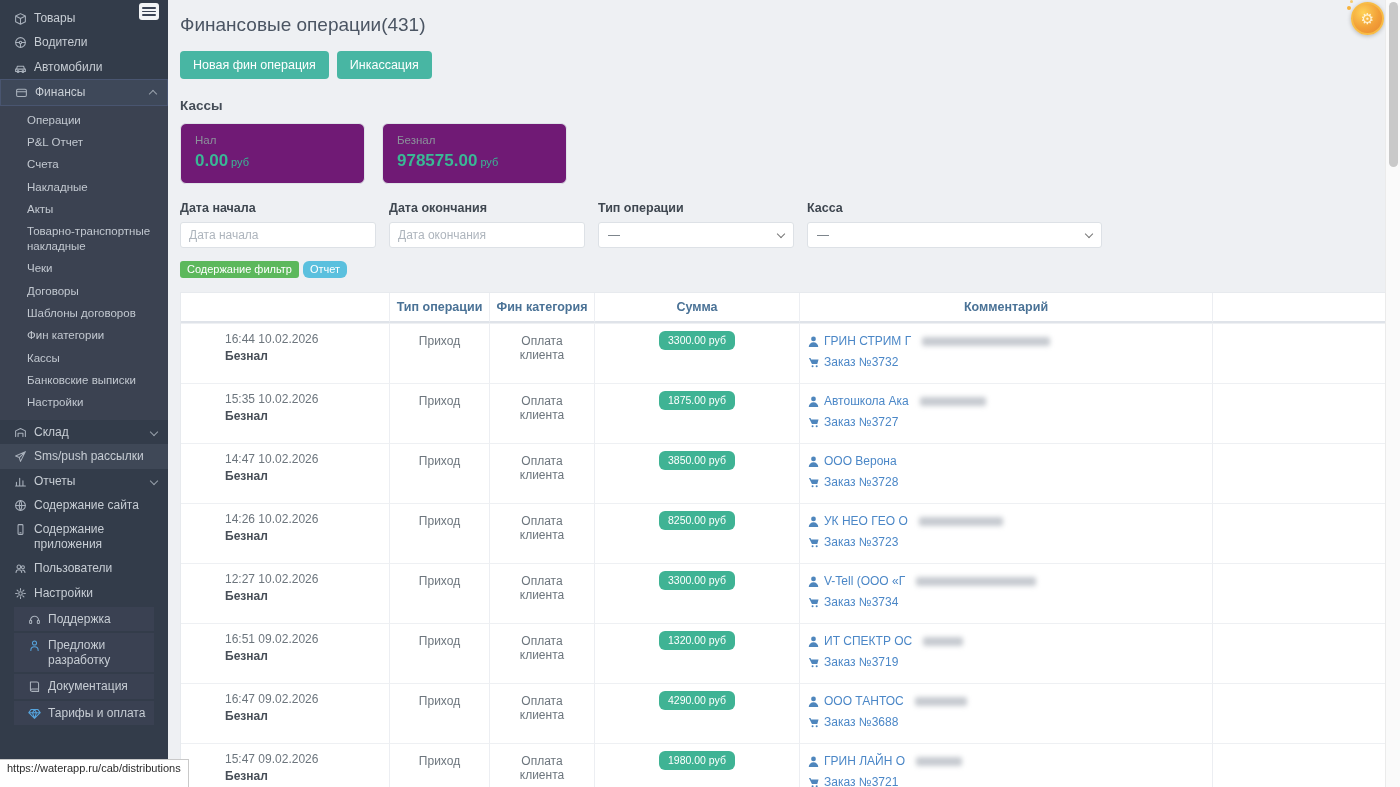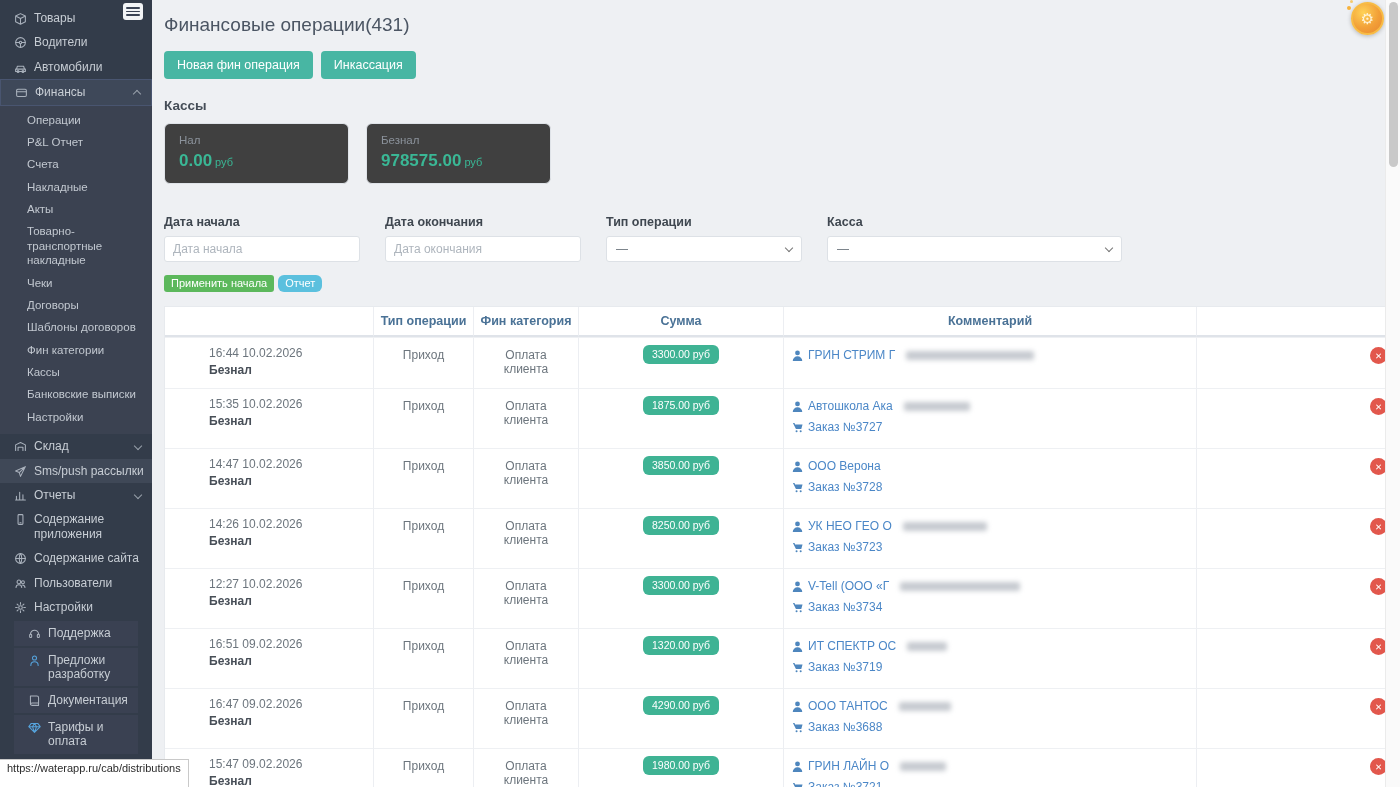--- a/index.html
+++ b/index.html
@@ -1,21 +1,21 @@
 <!DOCTYPE html>
 <html><head>
 <meta charset="utf-8">
 <style>
   * { box-sizing: border-box; margin: 0; padding: 0; }
   html,body { width:1400px; height:787px; overflow:hidden; }
   body { font-family: "Liberation Sans", "DejaVu Sans", sans-serif; background:#eef0f3; }
   .app { display:flex; width:1400px; height:787px; position:relative; }
 
   
-  .sidebar { width:152px; flex-shrink:0; background:#333c4a; color:#c7cdd4; position:relative; font-size:12px; overflow:hidden; padding-top:6px; }
+  .sidebar { width:168px; flex-shrink:0; background:#333c4a; color:#c7cdd4; position:relative; font-size:12px; overflow:hidden; padding-top:6px; }
   .burger { position:absolute; top:3px; right:9px; width:20px; height:17px; background:#f2f4f6; border:none; border-radius:3px; display:flex; flex-direction:column; justify-content:center; gap:2px; padding:0 3px; cursor:pointer; }
   .burger .bar { height:1.6px; background:#3a4354; border-radius:1px; }
   .sb-item { display:flex; align-items:flex-start; gap:7px; padding:5px 8px 5px 13px; line-height:1.2; cursor:pointer; }
   .sb-ico { width:14px; flex-shrink:0; display:inline-flex; justify-content:center; margin-top:1px; }
   .sb-ico svg { stroke:#a9b1bc; fill:none; stroke-width:1.3; stroke-linecap:round; stroke-linejoin:round; }
   .sb-ico.blue svg { stroke:#56a3dc; }
   .chev { width:6px; height:6px; border-right:1.5px solid #98a0ab; border-bottom:1.5px solid #98a0ab; transform:rotate(45deg); margin-left:auto; margin-top:4px; margin-right:3px; flex-shrink:0; }
   .chev.up { transform:rotate(225deg); margin-top:6px; }
   .sb-item.active { background:#3e4859; border:1px solid #495570; }
   .submenu { background:#3b4251; padding:3px 0 6px; font-size:11.5px; color:#c2c8d0; }
@@ -24,26 +24,26 @@
   .sb-card { background:#3a4152; margin:2px 14px; }
   .sb-label { flex:1; }
 
   
   .main { flex:1; position:relative; padding:8px 27px 0 12px; overflow:hidden; }
   .page-title { font-size:19px; font-weight:500; color:#4b5563; margin:6px 0 15px; }
   .top-btns { display:flex; gap:8px; }
   .btn-teal { background:#48b6a3; color:#fff; border:none; border-radius:4px; padding:7px 13px; font-size:12.5px; cursor:pointer; }
   .section-title { font-size:13.5px; font-weight:700; color:#454d57; margin:19px 0 10px; }
   .cards-row { display:flex; gap:17px; }
-  .cash-card { background:#404040; border:1px solid #dfe3e8; border-radius:6px; padding:10px 14px 12px; min-width:185px; }
+  .cash-card { background:#701a75; border:1px solid #dfe3e8; border-radius:6px; padding:10px 14px 12px; min-width:185px; }
   .cash-label { font-size:11.5px; color:#8b929b; margin-bottom:5px; }
   .cash-amount { font-size:17px; font-weight:700; color:#3ab795; }
   .cash-cur { font-size:11px; font-weight:400; color:#3ab795; margin-left:3px; }
 
-  .filters { display:flex; gap:25px; margin-top:31px; }
+  .filters { display:flex; gap:13px; margin-top:17px; }
   .f-col { display:flex; flex-direction:column; }
   .f-col.w1 { width:196px; } .f-col.w2 { width:295px; }
   .f-label { font-size:12.5px; font-weight:700; color:#3f4750; margin-bottom:7px; }
   .f-input { height:26px; border:1px solid #dde1e6; border-radius:3px; padding:0 8px; font-size:12px; color:#495057; background:#fff; width:100%; }
   .f-input::placeholder { color:#aeb5bd; }
   .f-select { height:26px; border:1px solid #dde1e6; border-radius:3px; padding:0 9px; font-size:12px; color:#6c757d; background:#fff; display:flex; align-items:center; justify-content:space-between; cursor:pointer; }
   .f-select .chev2 { width:6px; height:6px; border-right:1.4px solid #777; border-bottom:1.4px solid #777; transform:rotate(45deg); margin-top:-3px; }
   .apply-row { display:flex; gap:4px; margin-top:13px; }
   .btn-apply { background:#5cb85c; color:#fff; border:none; border-radius:3px; font-size:11px; padding:2px 7px 3px; cursor:pointer; }
   .btn-report { background:#5bc0de; color:#fff; border:none; border-radius:6px; font-size:11px; padding:2px 7px 3px; cursor:pointer;text-align:center; }
@@ -165,34 +165,34 @@
           <svg width="13" height="13" viewBox="0 0 16 16">
             <path d="M3 13V9 M7 13V4 M11 13V7 M2 13.5h12"></path>
           </svg>
         </span>
       <span class="sb-label">Отчеты</span>
       <span class="chev"></span>
     </div>
     <div class="sb-item">
       <span class="sb-ico">
           <svg width="13" height="13" viewBox="0 0 16 16">
+            <circle cx="8" cy="8" r="6"></circle>
+            <path d="M2 8h12 M8 2c2 2 2 10 0 12-2-2-2-10 0-12z"></path>
+          </svg>
+        </span>
+      <span class="sb-label">Содержание сайта</span>
+    </div>
+    <div class="sb-item">
+      <span class="sb-ico">
+          <svg width="13" height="13" viewBox="0 0 16 16">
             <rect x="5" y="2" width="6" height="12" rx="1"></rect>
             <path d="M7.3 12h1.4"></path>
           </svg>
         </span>
       <span class="sb-label">Содержание приложения</span>
-    </div>
-    <div class="sb-item">
-      <span class="sb-ico">
-          <svg width="13" height="13" viewBox="0 0 16 16">
-            <circle cx="8" cy="8" r="6"></circle>
-            <path d="M2 8h12 M8 2c2 2 2 10 0 12-2-2-2-10 0-12z"></path>
-          </svg>
-        </span>
-      <span class="sb-label">Содержание сайта</span>
     </div>
     <div class="sb-item">
       <span class="sb-ico">
           <svg width="13" height="13" viewBox="0 0 16 16">
             <circle cx="6" cy="6" r="2.2"></circle>
             <path d="M2.5 13c0-2 1.6-3.5 3.5-3.5S9.5 11 9.5 13 M10.5 9.8c1.8.3 3 1.6 3 3.2"></path>
             <circle cx="11" cy="6.5" r="1.8"></circle>
           </svg>
         </span>
       <span class="sb-label">Пользователи</span>
@@ -287,21 +287,21 @@
       <div class="f-col w2">
         <div class="f-label">Касса</div>
         <div class="f-select">
             <span>—</span>
             <span class="chev2"></span>
           </div>
       </div>
     </div>
 
     <div class="apply-row">
-      <button class="btn-apply">Применить начала</button>
+      <button class="btn-apply">Содержание фильтр</button>
       <button class="btn-report">Отчет</button>
     </div>
 
     <div class="table">
       <div class="thead">
         <div class="th"></div>
         <div class="th">Тип операции</div>
         <div class="th">Фин категория</div>
         <div class="th">Сумма</div>
         <div class="th">Комментарий</div>
@@ -318,20 +318,28 @@
         <div class="td td-sum"><span class="pill">3300.00 руб</span></div>
         <div class="td td-com">
           <a class="clink">
               <svg width="11" height="11" viewBox="0 0 12 12" fill="#4e86bd">
                 <circle cx="6" cy="3.2" r="2.6"></circle>
                 <path d="M0.8 12a5.2 5.2 0 0 1 10.4 0z"></path>
               </svg>
               <span>ГРИН СТРИМ Г</span>
               <span class="redact" style="width:128px"></span>
             </a>
+          <a class="clink">
+              <svg width="11" height="11" viewBox="0 0 12 12" fill="#4e86bd">
+                <path d="M1 1h1.8l.5 1.7h8.2l-1.4 4.8H4.3z"></path>
+                <circle cx="5" cy="10" r="1.1"></circle>
+                <circle cx="9.5" cy="10" r="1.1"></circle>
+              </svg>
+              <span>Заказ №3732</span>
+            </a>
         </div>
         <div class="td td-del"><button class="del">
               <span>✕</span>
             </button></div>
       </div>
 
       <div class="trow">
         <div class="td td-date">
             <div class="t-time">15:35 10.02.2026</div>
             <div class="t-method">Безнал</div>

